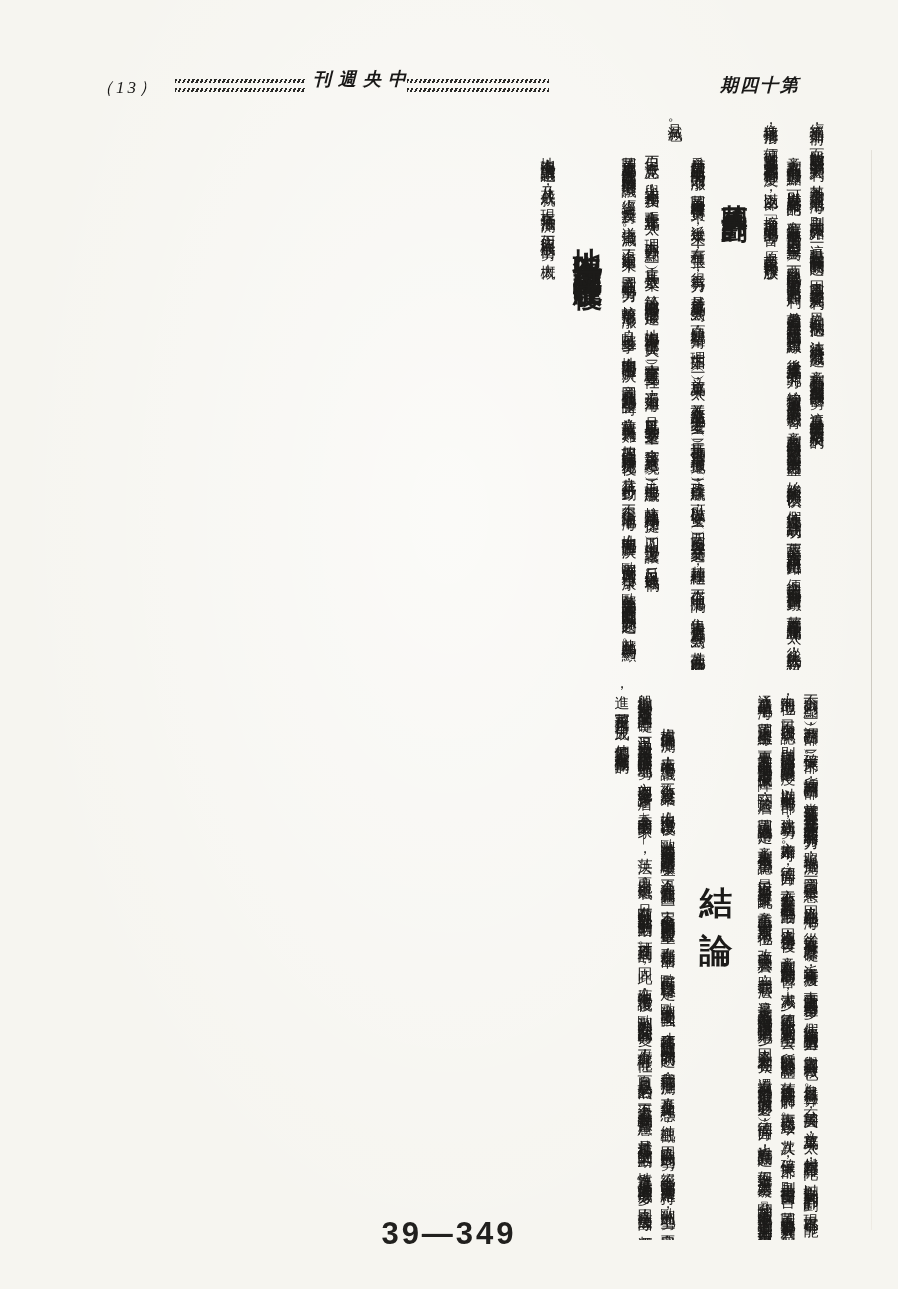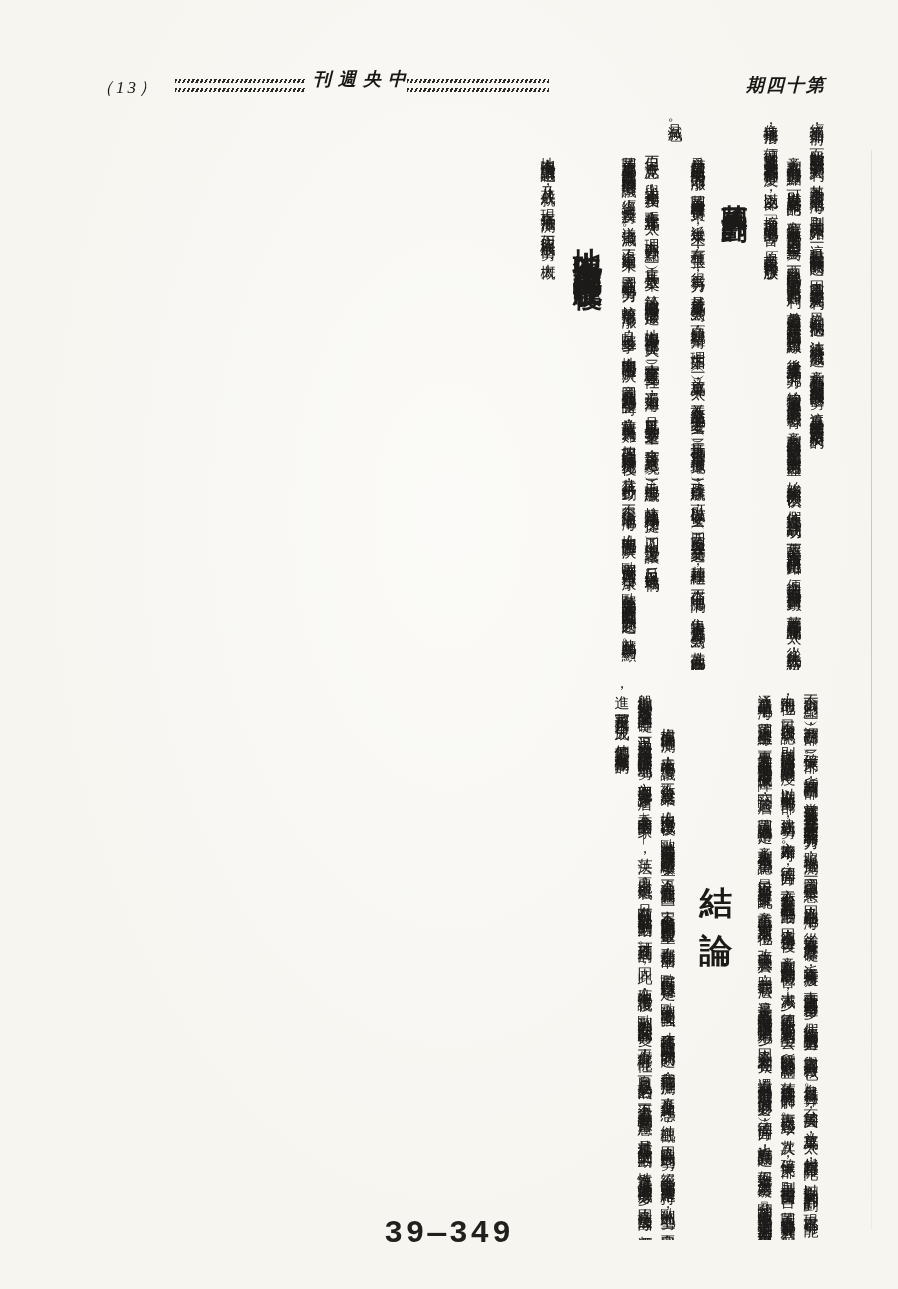--- a/index.html
+++ b/index.html
@@ -14,21 +14,21 @@
   .scan-page {
     position: absolute; inset: 0;
     background:
       radial-gradient(ellipse at 50% 40%, rgba(255,255,255,.55), rgba(0,0,0,0) 70%),
       #f6f5f0;
   }
   
   .hdr-item { position: absolute; white-space: nowrap; font-style: italic; }
   .page-number { left: 96px; top: 76px; font-size: 17px; letter-spacing: 3px; }
   .masthead { left: 313px; top: 67px; font-size: 18px; font-weight: bold; letter-spacing: 7px; }
-  .issue-label { left: 720px; top: 73px; font-size: 18px; font-weight: bold; letter-spacing: 2px; margin-left: 26px; }
+  .issue-label { left: 720px; top: 73px; font-size: 18px; font-weight: bold; letter-spacing: 2px; }
   .rule {
     position: absolute; height: 13px; top: 79px;
   }
   .rule::before, .rule::after {
     content: ""; position: absolute; left: 0; right: 0; height: 4px;
     background: repeating-linear-gradient(115deg, #2a2a28 0 2px, rgba(0,0,0,0) 2px 4px);
   }
   .rule::before { top: 0; }
   .rule::after { bottom: 0; }
   .rule-left { left: 175px; width: 130px; }
@@ -57,21 +57,21 @@
   [data-hid="harvest"] {
     font-size: 29px; line-height: 46px; letter-spacing: 4px; padding-top: 112px;
   }
   [data-hid="conclusion"] {
     font-size: 33px; line-height: 54px; letter-spacing: 6px; padding-top: 178px; margin: 0 10px;
   }
   
   .page-code {
     position: absolute; left: 0; right: 0; top: 1216px;
     text-align: center;
-    font-family: Liberation Mono, monospace;
+    font-family: Liberation Sans, sans-serif;
     font-size: 31px; font-weight: bold; letter-spacing: 3px;
     color: #21201e;
   }
   
   .edge-line {
     position: absolute; left: 871px; top: 150px; width: 1px; height: 1080px;
     background: linear-gradient(#e4e1da, #c9c5bc 40%, #dcd9d2 75%, #eeebe4);
   }
 </style>
 </head>

